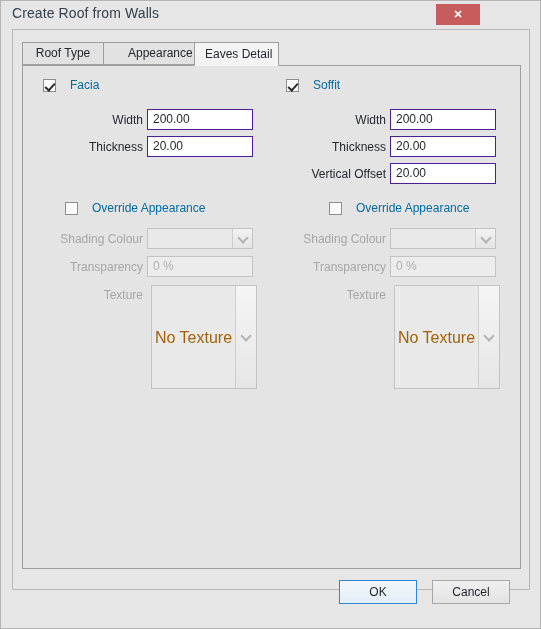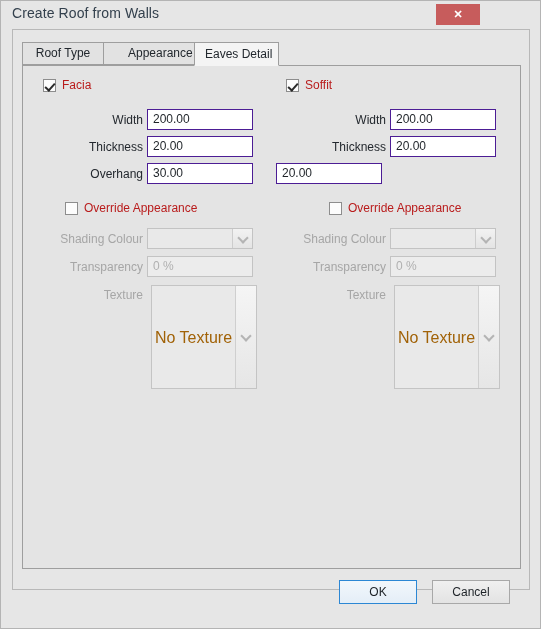--- a/index.html
+++ b/index.html
@@ -125,23 +125,23 @@
 
   
   .section-head {
     position: absolute;
     left: 20px; top: 12px;
     display: flex;
     align-items: center;
     cursor: pointer;
   }
   .section-head .cb-label {
-    margin-left: 6px;
-    font-size: 12px;
-    color: #b91c1c;
+    margin-left: 14px;
+    font-size: 12px;
+    color: #0369a1;
   }
 
   
   .cbox {
     width: 13px; height: 13px;
     box-sizing: border-box;
     border: 1px solid #8d8d8d;
     background: #fcfcfc;
     position: relative;
     flex: none;
@@ -304,24 +304,20 @@
         <div class="field-row" style="left:20px; top:43px;">
           <span class="field-label" style="width:100px;">Width</span>
           <span class="txtbox" style="width:106px;">200.00</span>
         </div>
 
         <div class="field-row" style="left:20px; top:70px;">
           <span class="field-label" style="width:100px;">Thickness</span>
           <span class="txtbox" style="width:106px;">20.00</span>
         </div>
 
-        <div class="field-row" style="left:20px; top:97px;">
-          <span class="field-label" style="width:100px;">Overhang</span>
-          <span class="txtbox" style="width:106px;">30.00</span>
-        </div>
 
         <div class="section-head" style="left:42px; top:135px;">
           <span class="cbox"></span>
           <span class="cb-label">Override Appearance</span>
         </div>
 
         <div class="field-row" style="left:20px; top:162px;">
           <span class="field-label disabled" style="width:100px;">Shading Colour</span>
           <span class="combo" style="width:106px;">
             <span class="combo-field"></span>
@@ -358,20 +354,21 @@
           <span class="field-label" style="width:110px;">Width</span>
           <span class="txtbox" style="width:106px;">200.00</span>
         </div>
 
         <div class="field-row" style="left:10px; top:70px;">
           <span class="field-label" style="width:110px;">Thickness</span>
           <span class="txtbox" style="width:106px;">20.00</span>
         </div>
 
         <div class="field-row" style="left:10px; top:97px;">
+          <span class="field-label" style="width:110px;">Vertical Offset</span>
           <span class="txtbox" style="width:106px;">20.00</span>
         </div>
 
         <div class="section-head" style="left:63px; top:135px;">
           <span class="cbox"></span>
           <span class="cb-label">Override Appearance</span>
         </div>
 
         <div class="field-row" style="left:10px; top:162px;">
           <span class="field-label disabled" style="width:110px;">Shading Colour</span>

